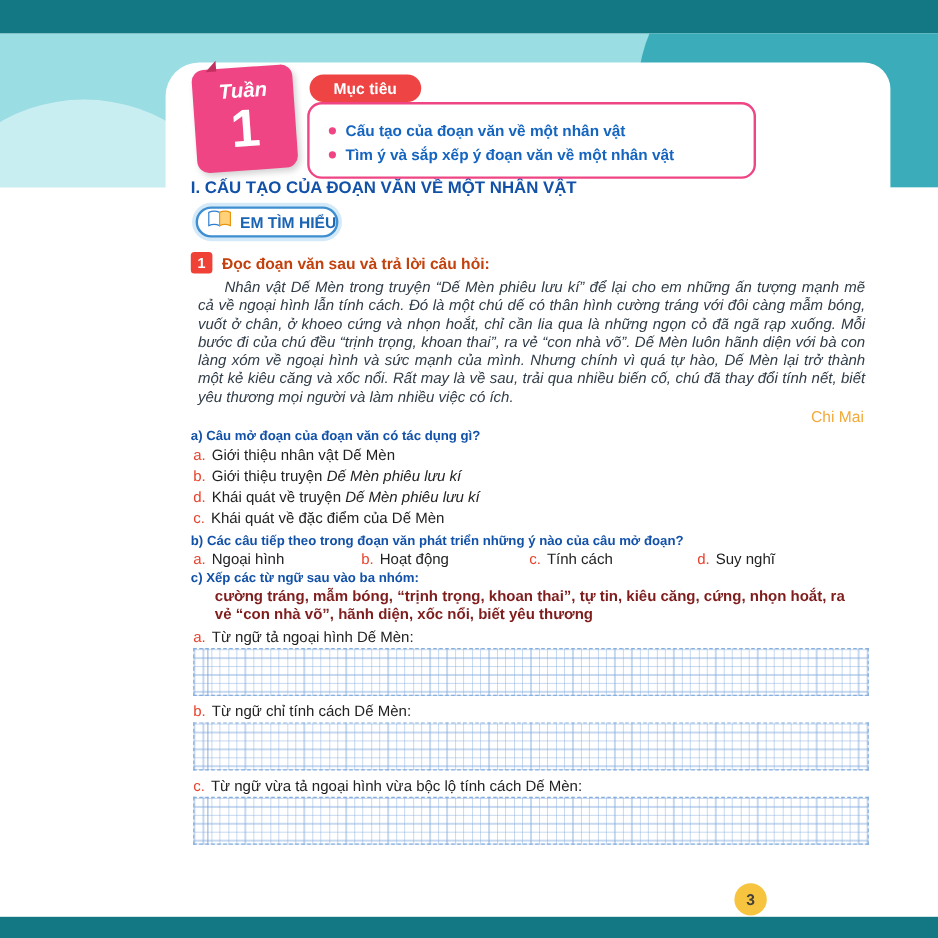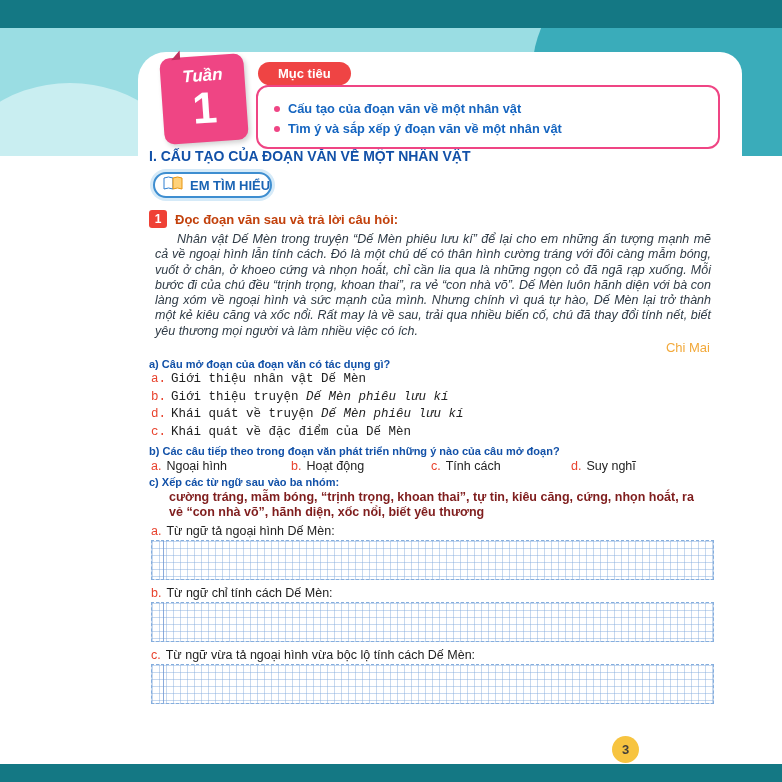--- a/index.html
+++ b/index.html
@@ -16,40 +16,40 @@
   .card { position: absolute; left: 138px; top: 52px; width: 604px; height: 712px; background: #ffffff; border-radius: 28px 22px 0 0; z-index: 2; }
 
   
   .week-badge { position: absolute; left: 162px; top: 56px; width: 84px; height: 86px; background: #ef4584; border-radius: 10px; transform: rotate(-4deg); display: flex; flex-direction: column; align-items: center; justify-content: center; z-index: 4; box-shadow: 2px 3px 5px rgba(0,0,0,.18); }
   .week-badge::before { content: ""; position: absolute; top: -7px; left: 12px; border-left: 9px solid transparent; border-bottom: 9px solid #c2305f; }
   .week-label { color: #ffffff; font-weight: bold; font-style: italic; font-size: 17px; line-height: 1.1; }
   .week-number { color: #ffffff; font-weight: bold; font-size: 44px; line-height: 1.05; }
 
   
   .target-pill { position: absolute; left: 258px; top: 62px; background: #ef4444; color: #fff; font-weight: bold; font-size: 13px; padding: 4px 20px; border-radius: 14px; z-index: 5; }
-  .objectives-box { position: absolute; left: 256px; top: 85px; width: 464px; background: #ffffff; border: 2px solid #ef4584; border-radius: 12px; padding: 12px 14px 8px 16px; z-index: 4; }
+  .objectives-box { position: absolute; left: 256px; top: 85px; width: 374px; background: #ffffff; border: 2px solid #ef4584; border-radius: 12px; padding: 12px 14px 8px 16px; z-index: 4; }
   .objective-line { display: flex; align-items: center; gap: 8px; color: #1565c0; font-weight: bold; font-size: 12.8px; line-height: 1.55; }
   .bullet { width: 6px; height: 6px; border-radius: 50%; background: #ef4584; flex: 0 0 auto; }
 
   
-  .content { position: absolute; left: 149px; top: 148px; width: 567px; z-index: 3; }
+  .content { position: absolute; left: 159px; top: 148px; width: 567px; z-index: 3; }
   .section-title { color: #1251a8; font-weight: bold; font-size: 14px; margin-bottom: 6px; }
 
   .explore-badge { display: inline-flex; align-items: center; gap: 7px; border: 2px solid #3e8ed0; border-radius: 14px; background: #fff; padding: 2px 0 2px 8px; box-shadow: 0 0 0 3px #d5eaf8; margin: 2px 0 8px 4px; height: 26px; }
   .explore-badge .text { color: #1a64b4; font-weight: bold; font-size: 13px; }
 
   .exercise-head { display: flex; align-items: center; gap: 8px; margin: 3px 0 3px; height: 20px; }
   .num-box { width: 18px; height: 18px; background: #ef4136; color: #fff; font-weight: bold; font-size: 12px; display: flex; align-items: center; justify-content: center; border-radius: 3px; }
   .exercise-prompt { color: #c2410c; font-weight: bold; font-size: 13px; }
 
   .passage { font-style: italic; color: #2f3b46; font-size: 12.5px; line-height: 1.22; text-align: justify; text-indent: 22px; margin: 2px 0 1px 6px; width: 556px; }
   .author { text-align: right; color: #f2a93b; font-size: 13px; margin: 0 6px 2px 0; }
 
   .q-heading { color: #1251a8; font-weight: bold; font-size: 11px; margin: 3px 0 1px; }
-  .opt-line { font-size: 12.5px; color: #222; line-height: 1.42; margin-left: 2px; font-family: Liberation Mono, monospace; }
+  .opt-line { font-size: 12.5px; color: #222; line-height: 1.42; margin-left: 2px; }
   .opt-letter { color: #e8432e; margin-right: 5px; }
   .it { font-style: italic; }
 
   .opt-row { display: flex; margin: 2px 0 3px 2px; font-size: 12.5px; color: #222; }
   .opt-row .opt { width: 140px; }
 
   .word-bank { color: #7f1d1d; font-size: 12.5px; line-height: 1.25; margin: 2px 0 3px 20px; width: 540px; font-weight: bold; }
 
   .sub-label { font-size: 12.5px; color: #222; margin: 2px 0 2px 2px; }
 

